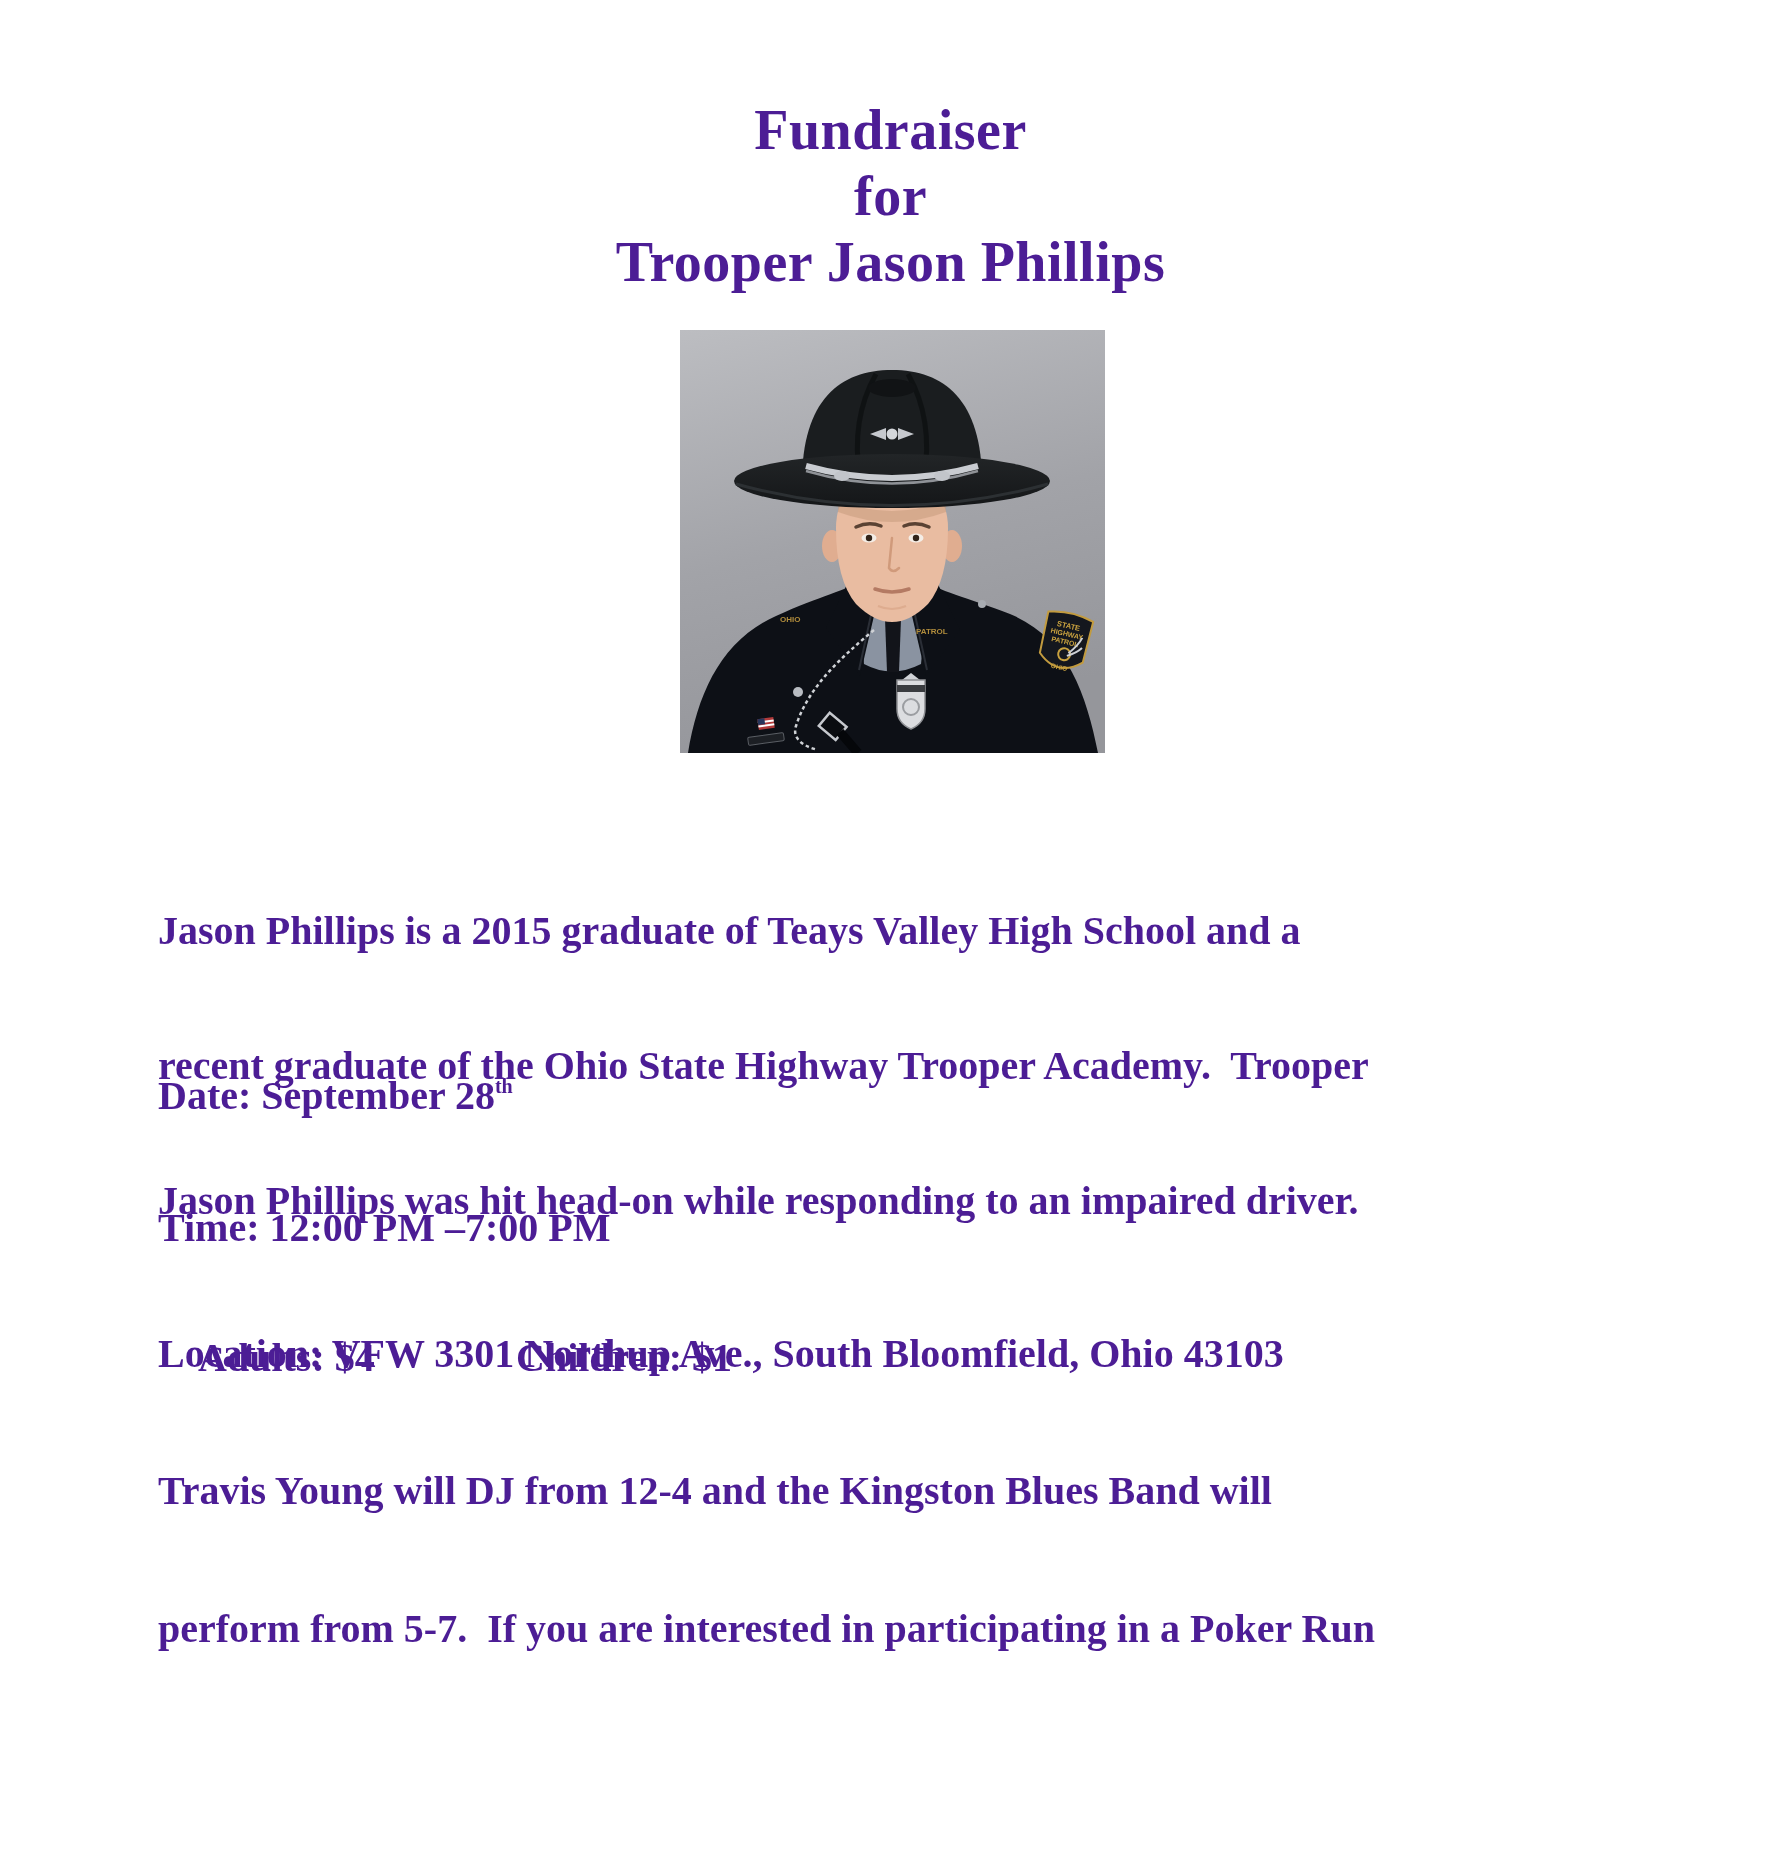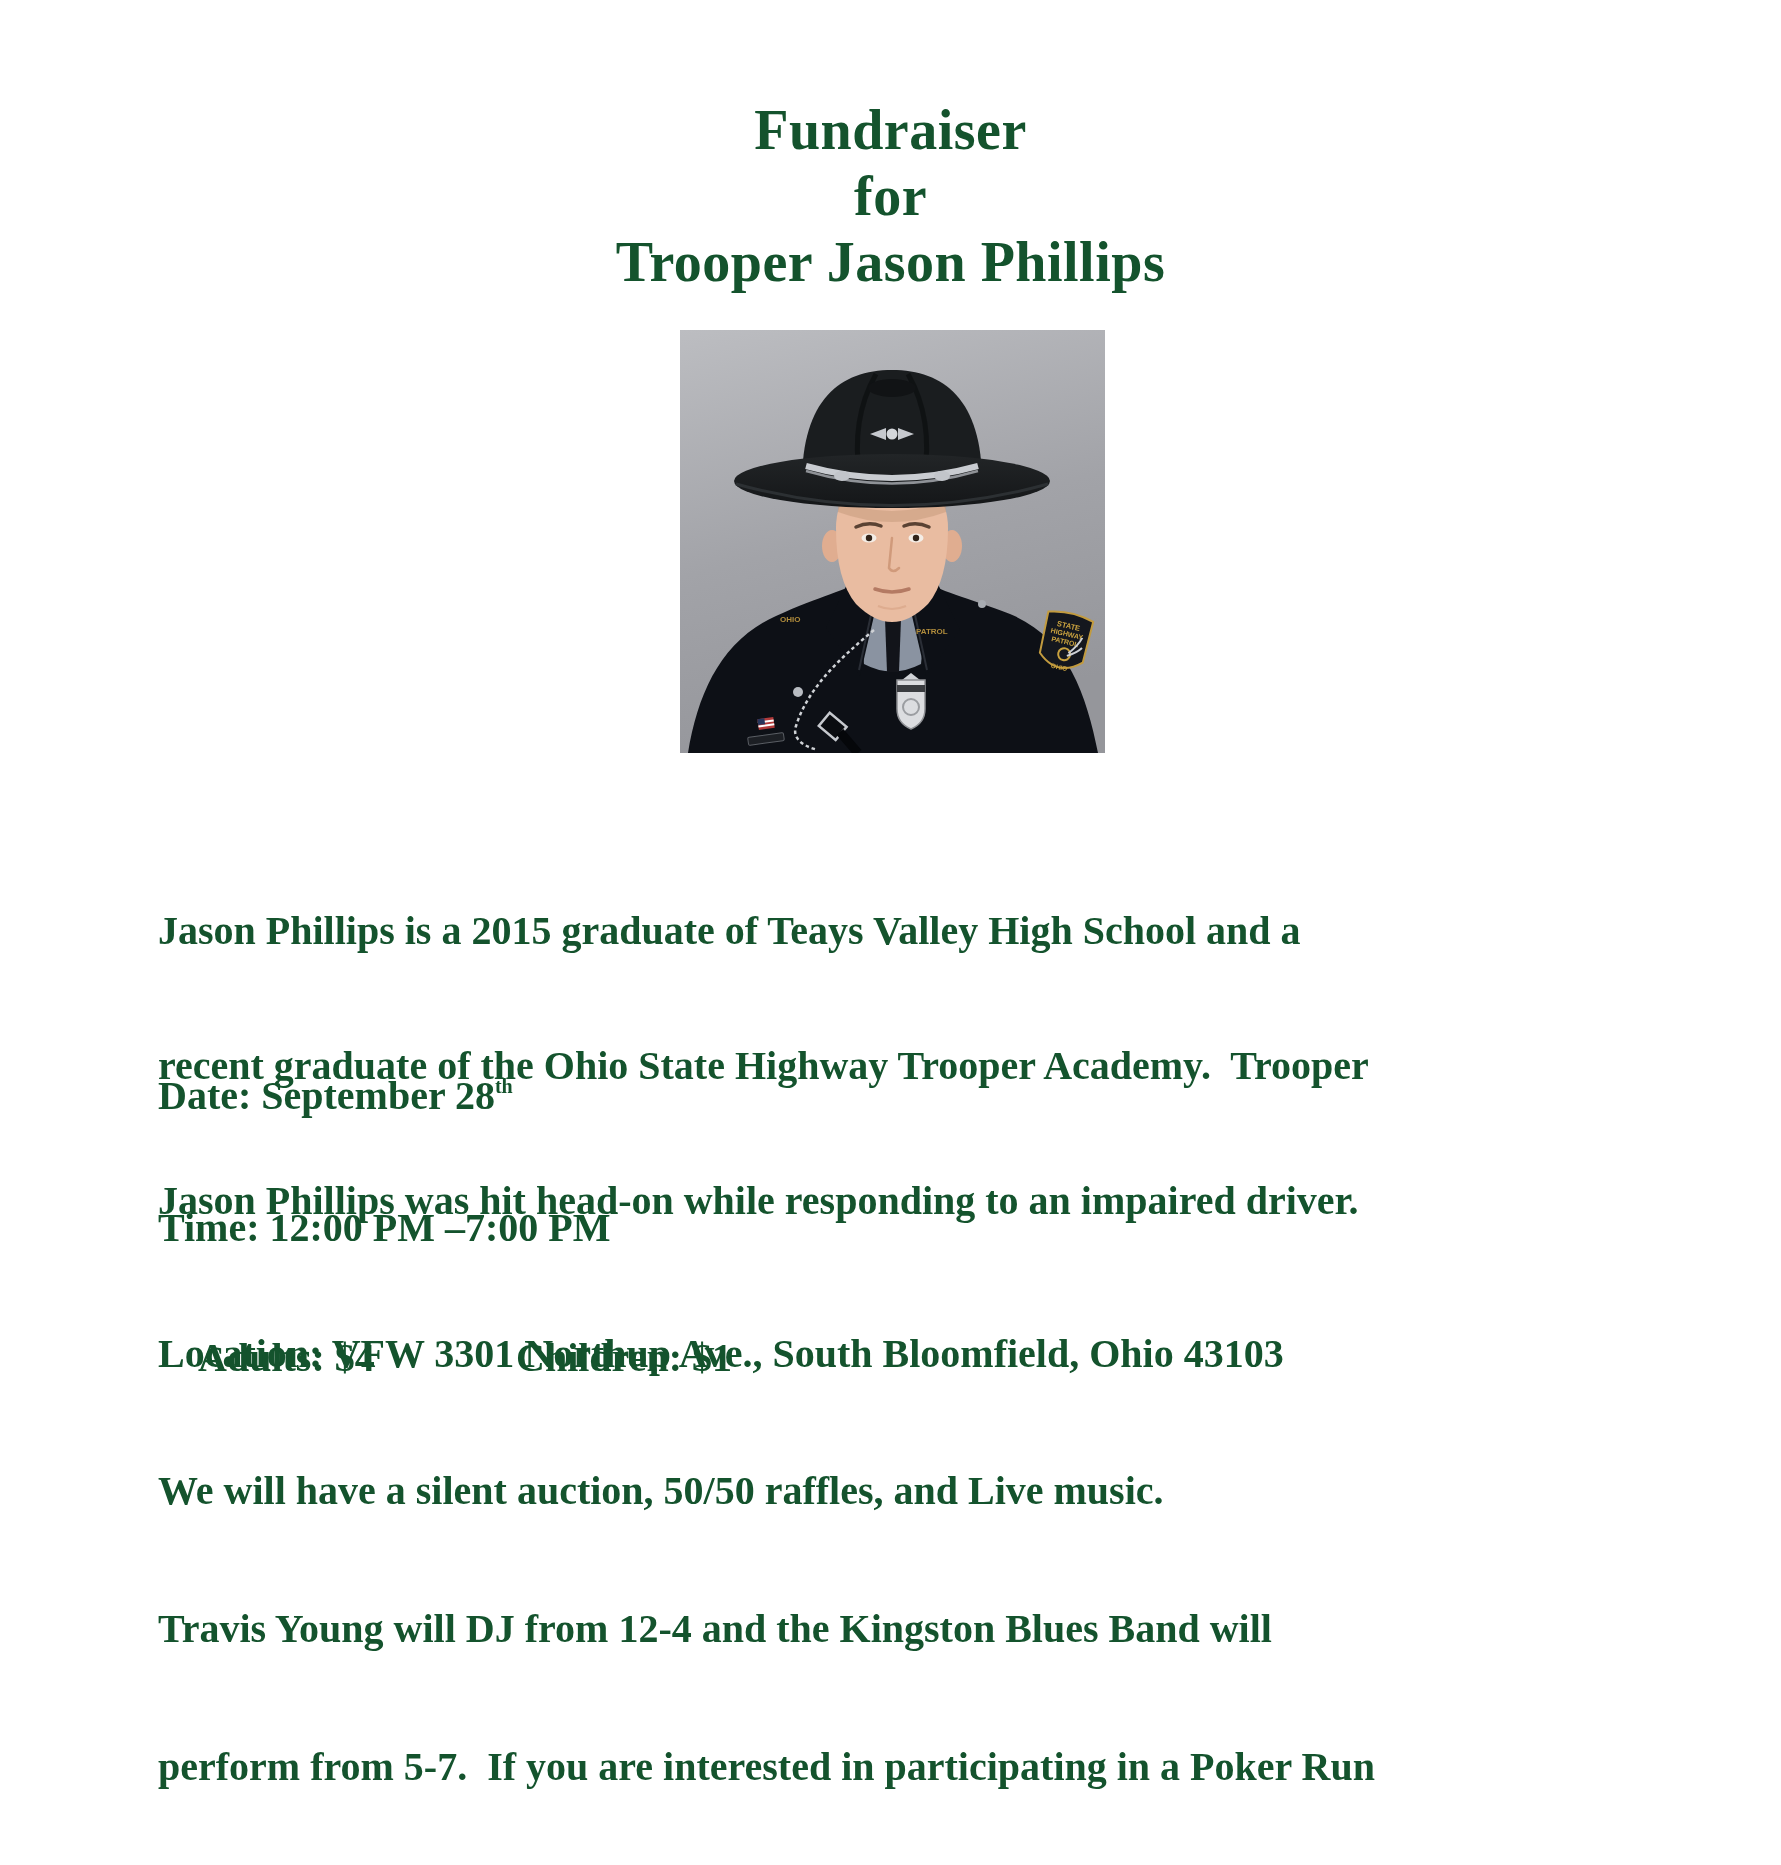--- a/index.html
+++ b/index.html
@@ -4,21 +4,21 @@
 <title>Fundraiser Flyer</title>
 <style>
   html,body { margin:0; padding:0; background:#ffffff; }
   .page {
     position: relative;
     width: 1781px;
     height: 1865px;
     background: #ffffff;
     font-family: "Liberation Serif", "DejaVu Serif", serif;
     font-weight: bold;
-    color: #14532d;
+    color: #4c1d95;
     overflow: hidden;
   }
   .title-block {
     position: absolute;
     top: 97px;
     left: 0;
     width: 1781px;
     text-align: center;
     font-size: 56px;
     line-height: 66px;
@@ -177,21 +177,20 @@
     <div class="line">Time: 12:00 PM –7:00 PM</div>
     <div class="line">Location: VFW 3301 Northup Ave., South Bloomfield, Ohio 43103</div>
   </section>
 
 
   <section class="text-block pricing">
     <span class="price-adults">Adults: $4</span><span>Children: $1</span>
   </section>
 
   <section class="text-block closing">
-    <div class="line">We will have a silent auction, 50/50 raffles, and Live music.</div>
     <div class="line">Travis Young will DJ from 12-4 and the Kingston Blues Band will</div>
     <div class="line">perform from 5-7.  If you are interested in participating in a Poker Run</div>
     
     
     
     
     
   </section>
 
 </div>

